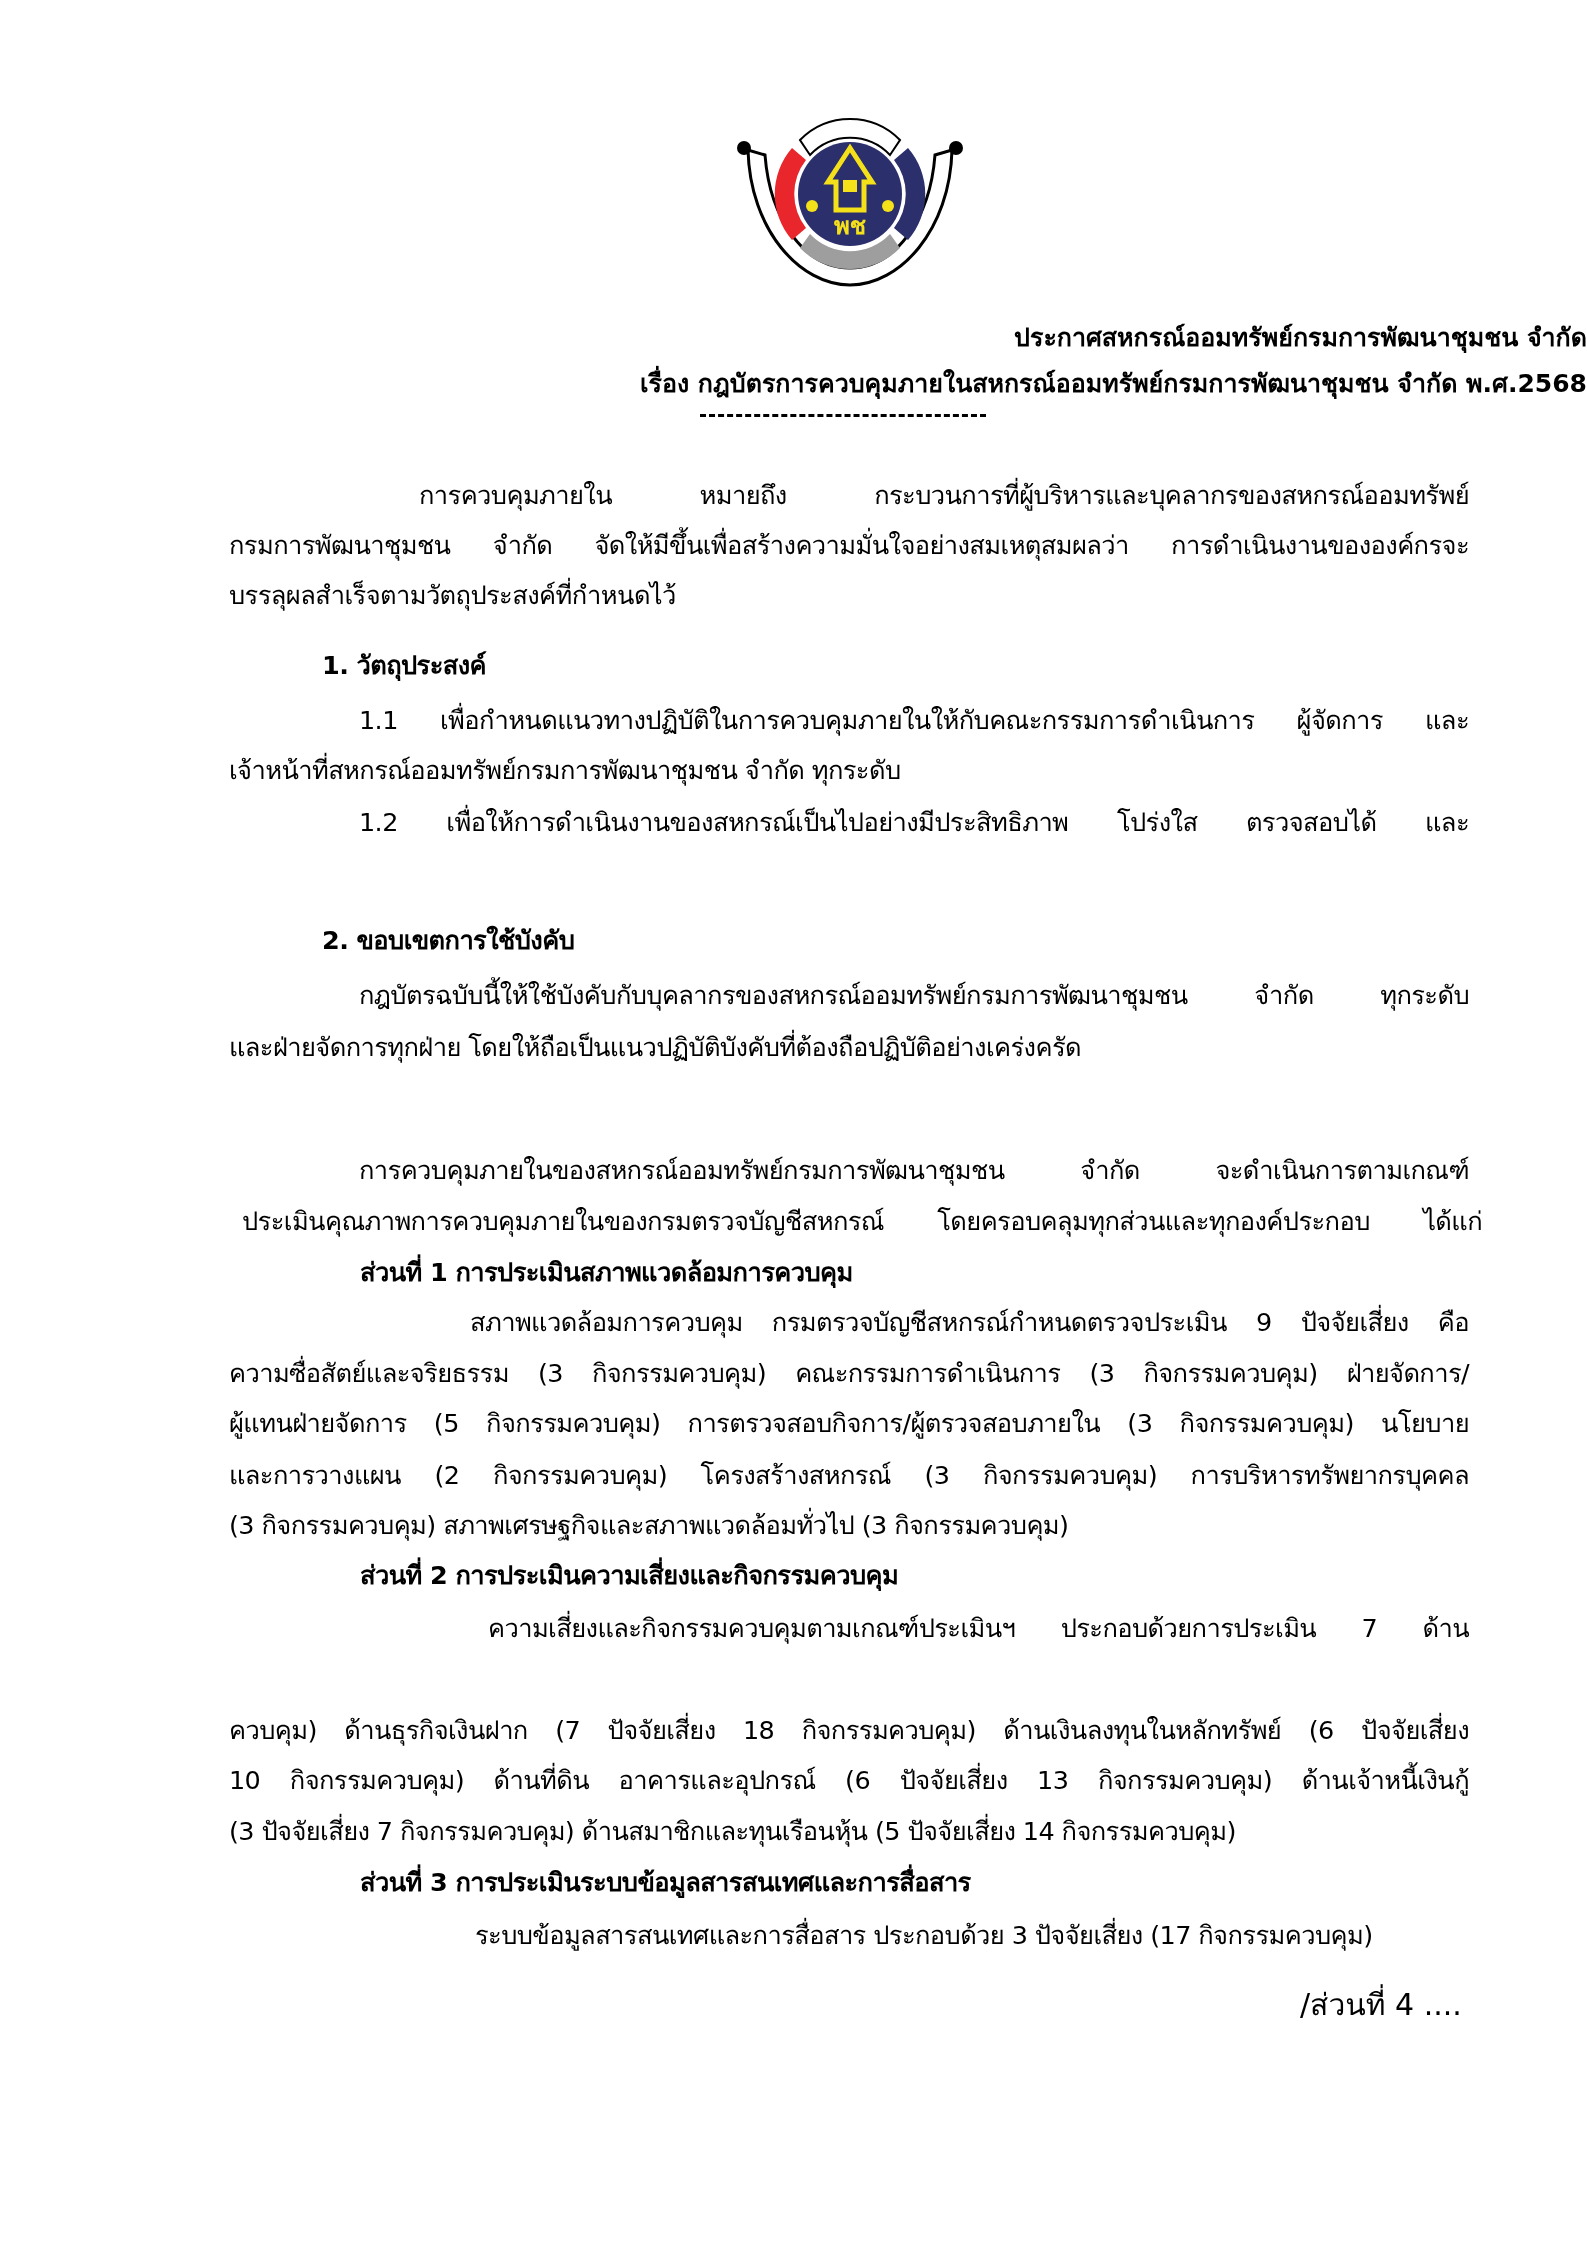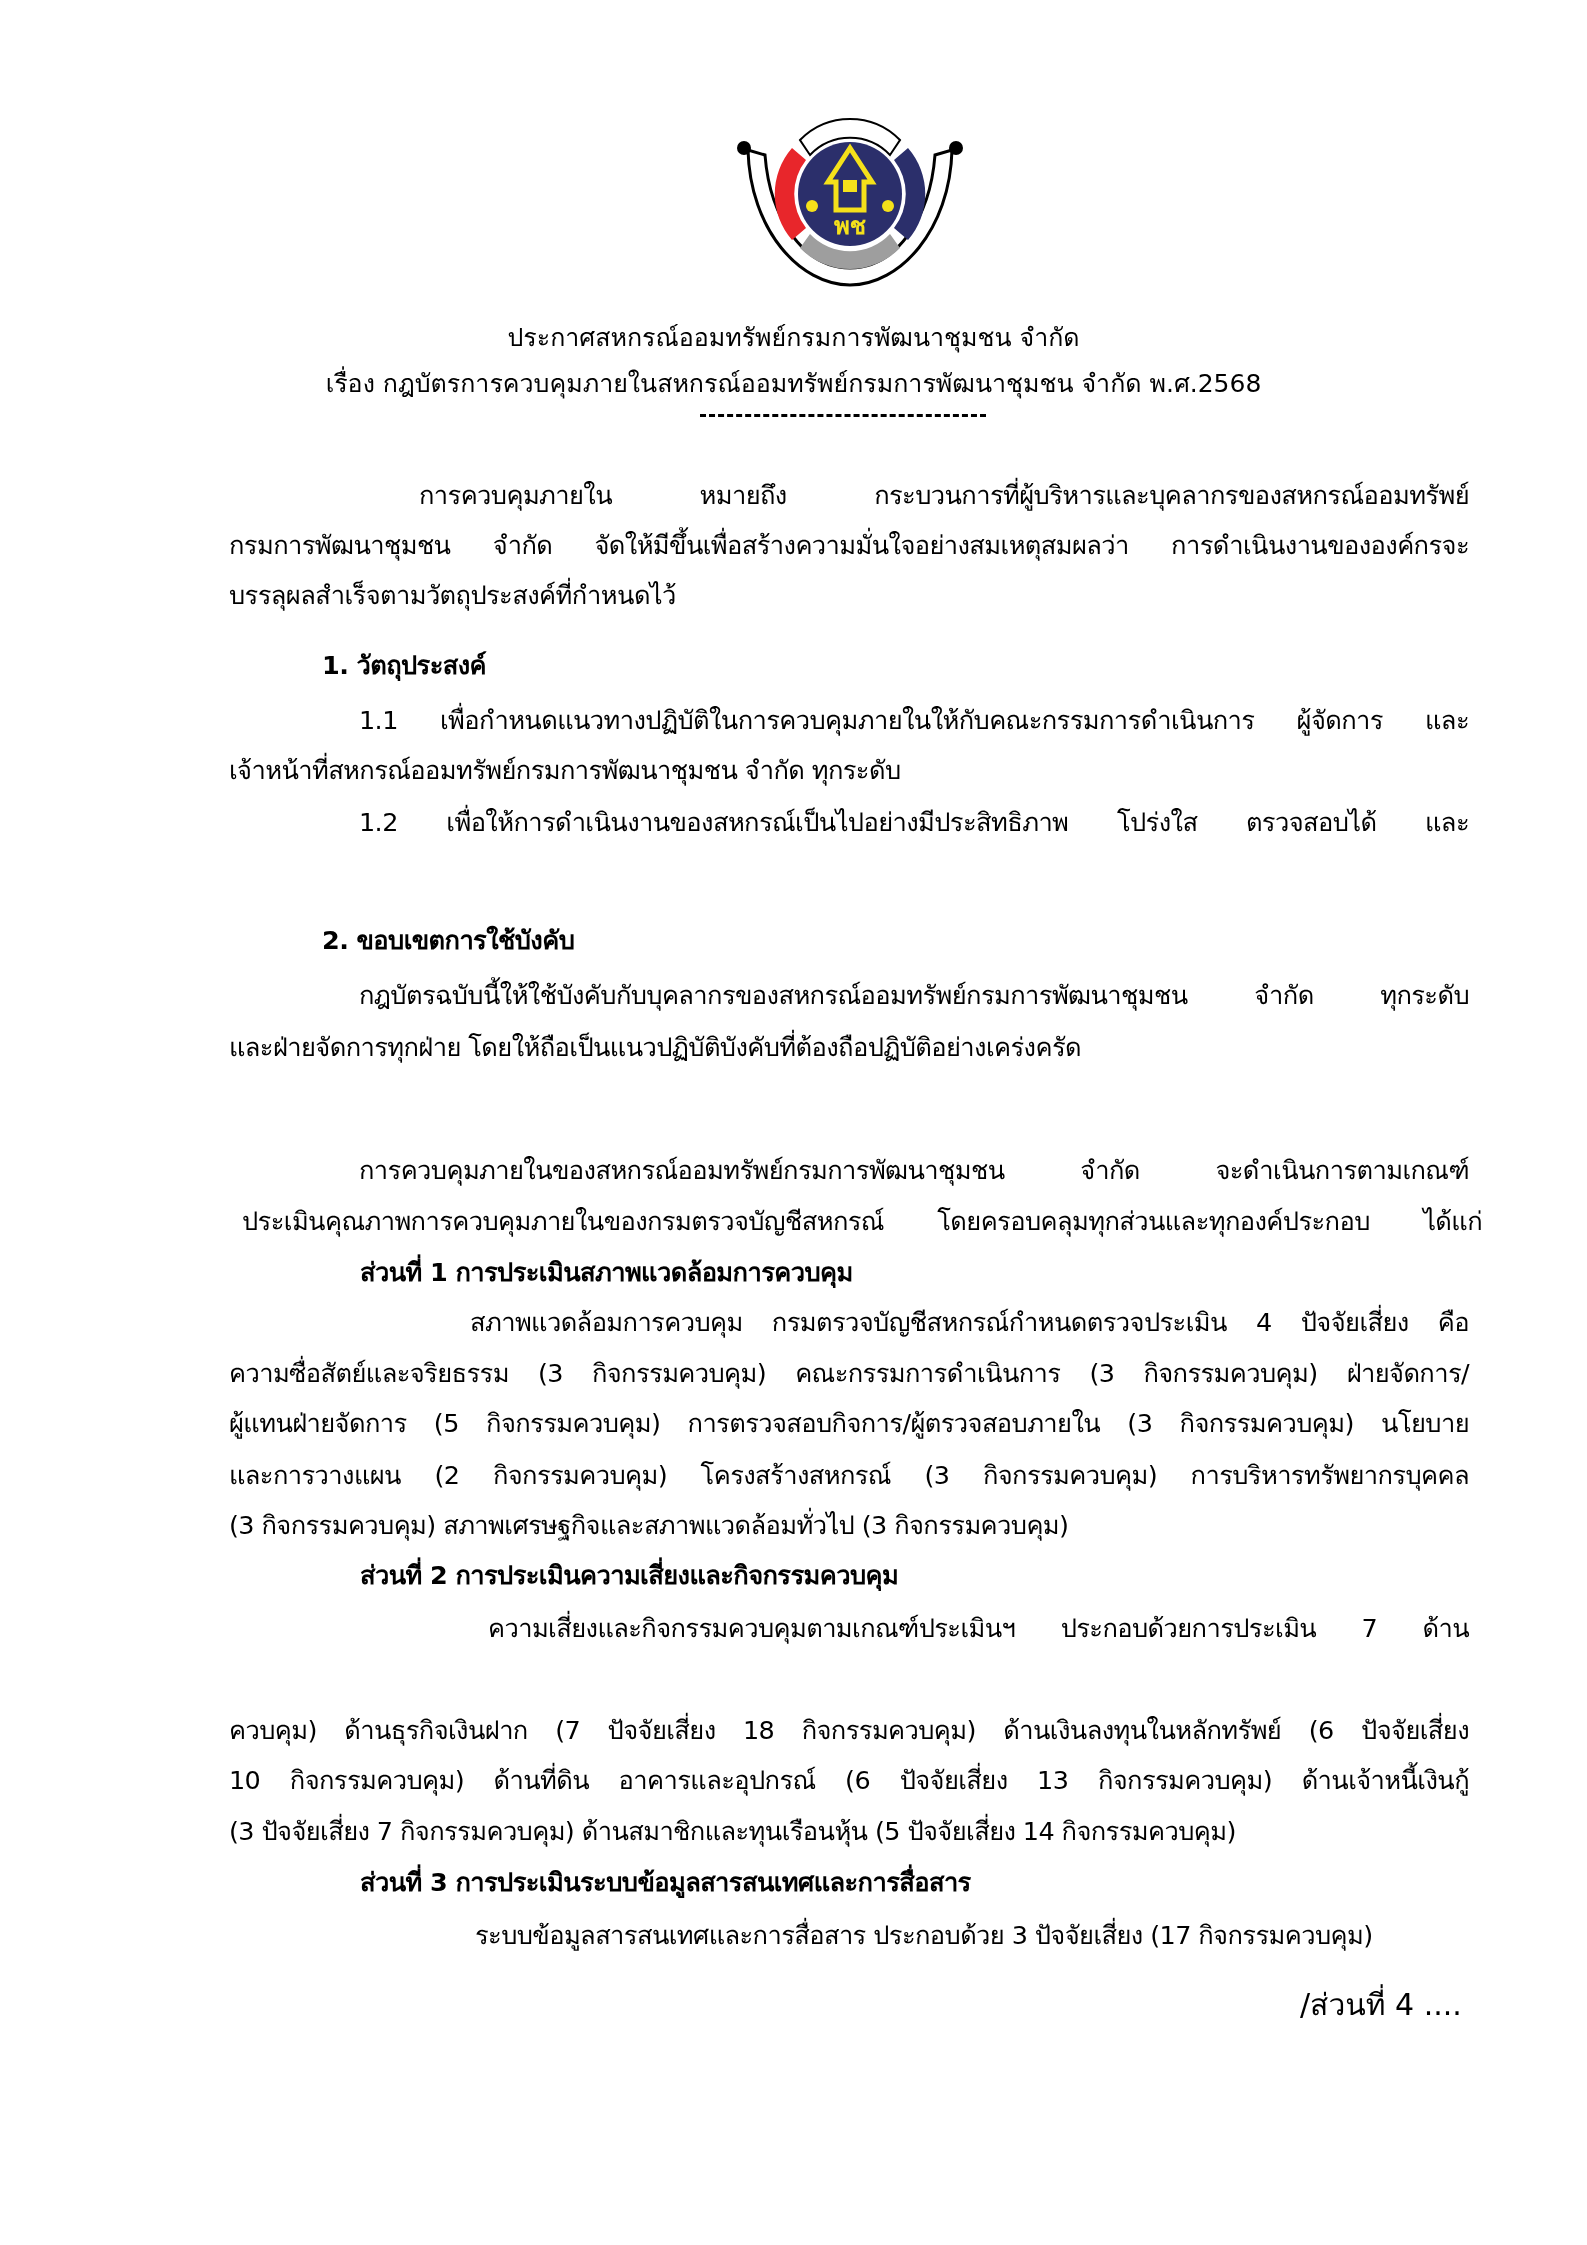--- a/index.html
+++ b/index.html
@@ -4,22 +4,22 @@
   <style>
     html, body { margin: 0; padding: 0; background: #ffffff; }
     body {
       width: 1587px; height: 2245px; position: relative; overflow: hidden;
       font-family: "DejaVu Sans", "Liberation Sans", sans-serif;
       color: #000;
     }
     .page { position: absolute; left: 0; top: 0; width: 1587px; height: 2245px; border-radius: 12px; }
     .logo { position: absolute; left: 730px; top: 110px; width: 240px; height: 180px; }
     .title {
-      position: absolute; left: 0; width: 1587px; text-align: center;
-      font-weight: normal; font-size: 25px; line-height: 40px;
+      position: absolute; left: 0; width: 1587px; text-align: right;
+      font-weight: bold; font-size: 25px; line-height: 40px;
     }
     .t1 { top: 318px; }
     .t2 { top: 364px; }
     .dashes {
       position: absolute; top: 414px; left: 700px; width: 286px;
       border-top: 3px dashed #000; height: 0;
     }
     .line {
       position: absolute; left: 229px; width: 1240px;
       font-size: 25.5px; line-height: 50px; white-space: nowrap;
@@ -71,21 +71,21 @@
   <div class="line justify" style="top:797px; left:359px; width:1110px;">1.2 เพื่อให้การดำเนินงานของสหกรณ์เป็นไปอย่างมีประสิทธิภาพ โปร่งใส ตรวจสอบได้ และ</div>
 
   <div class="line bold" style="top:915px; left:322px;">2. ขอบเขตการใช้บังคับ</div>
   <div class="line justify" style="top:970px; left:359px; width:1110px;">กฎบัตรฉบับนี้ให้ใช้บังคับกับบุคลากรของสหกรณ์ออมทรัพย์กรมการพัฒนาชุมชน จำกัด ทุกระดับ</div>
   <div class="line" style="top:1022px;">และฝ่ายจัดการทุกฝ่าย โดยให้ถือเป็นแนวปฏิบัติบังคับที่ต้องถือปฏิบัติอย่างเคร่งครัด</div>
 
   <div class="line justify" style="top:1145px; left:359px; width:1110px;">การควบคุมภายในของสหกรณ์ออมทรัพย์กรมการพัฒนาชุมชน จำกัด จะดำเนินการตามเกณฑ์</div>
   <div class="line justify" style="top:1196px;margin-left:13px;">ประเมินคุณภาพการควบคุมภายในของกรมตรวจบัญชีสหกรณ์ โดยครอบคลุมทุกส่วนและทุกองค์ประกอบ ได้แก่</div>
 
   <div class="line bold" style="top:1247px; left:360px;">ส่วนที่ 1  การประเมินสภาพแวดล้อมการควบคุม</div>
-  <div class="line justify" style="top:1297px; left:470px; width:999px;">สภาพแวดล้อมการควบคุม กรมตรวจบัญชีสหกรณ์กำหนดตรวจประเมิน 4 ปัจจัยเสี่ยง คือ</div>
+  <div class="line justify" style="top:1297px; left:470px; width:999px;">สภาพแวดล้อมการควบคุม กรมตรวจบัญชีสหกรณ์กำหนดตรวจประเมิน 9 ปัจจัยเสี่ยง คือ</div>
   <div class="line justify" style="top:1348px;">ความซื่อสัตย์และจริยธรรม (3 กิจกรรมควบคุม) คณะกรรมการดำเนินการ (3 กิจกรรมควบคุม) ฝ่ายจัดการ/</div>
   <div class="line justify" style="top:1398px;">ผู้แทนฝ่ายจัดการ (5 กิจกรรมควบคุม) การตรวจสอบกิจการ/ผู้ตรวจสอบภายใน (3 กิจกรรมควบคุม) นโยบาย</div>
   <div class="line justify" style="top:1450px;">และการวางแผน (2 กิจกรรมควบคุม) โครงสร้างสหกรณ์ (3 กิจกรรมควบคุม) การบริหารทรัพยากรบุคคล</div>
   <div class="line" style="top:1500px;">(3 กิจกรรมควบคุม) สภาพเศรษฐกิจและสภาพแวดล้อมทั่วไป (3 กิจกรรมควบคุม)</div>
 
   <div class="line bold" style="top:1550px; left:360px;">ส่วนที่ 2   การประเมินความเสี่ยงและกิจกรรมควบคุม</div>
   <div class="line justify" style="top:1603px; left:488px; width:981px;">ความเสี่ยงและกิจกรรมควบคุมตามเกณฑ์ประเมินฯ ประกอบด้วยการประเมิน 7 ด้าน</div>
   <div class="line justify" style="top:1705px;">ควบคุม) ด้านธุรกิจเงินฝาก (7 ปัจจัยเสี่ยง 18 กิจกรรมควบคุม) ด้านเงินลงทุนในหลักทรัพย์ (6 ปัจจัยเสี่ยง</div>
   <div class="line justify" style="top:1755px;">10 กิจกรรมควบคุม) ด้านที่ดิน อาคารและอุปกรณ์ (6 ปัจจัยเสี่ยง 13 กิจกรรมควบคุม) ด้านเจ้าหนี้เงินกู้</div>
   <div class="line" style="top:1806px;">(3 ปัจจัยเสี่ยง 7 กิจกรรมควบคุม) ด้านสมาชิกและทุนเรือนหุ้น (5 ปัจจัยเสี่ยง 14 กิจกรรมควบคุม)</div>

